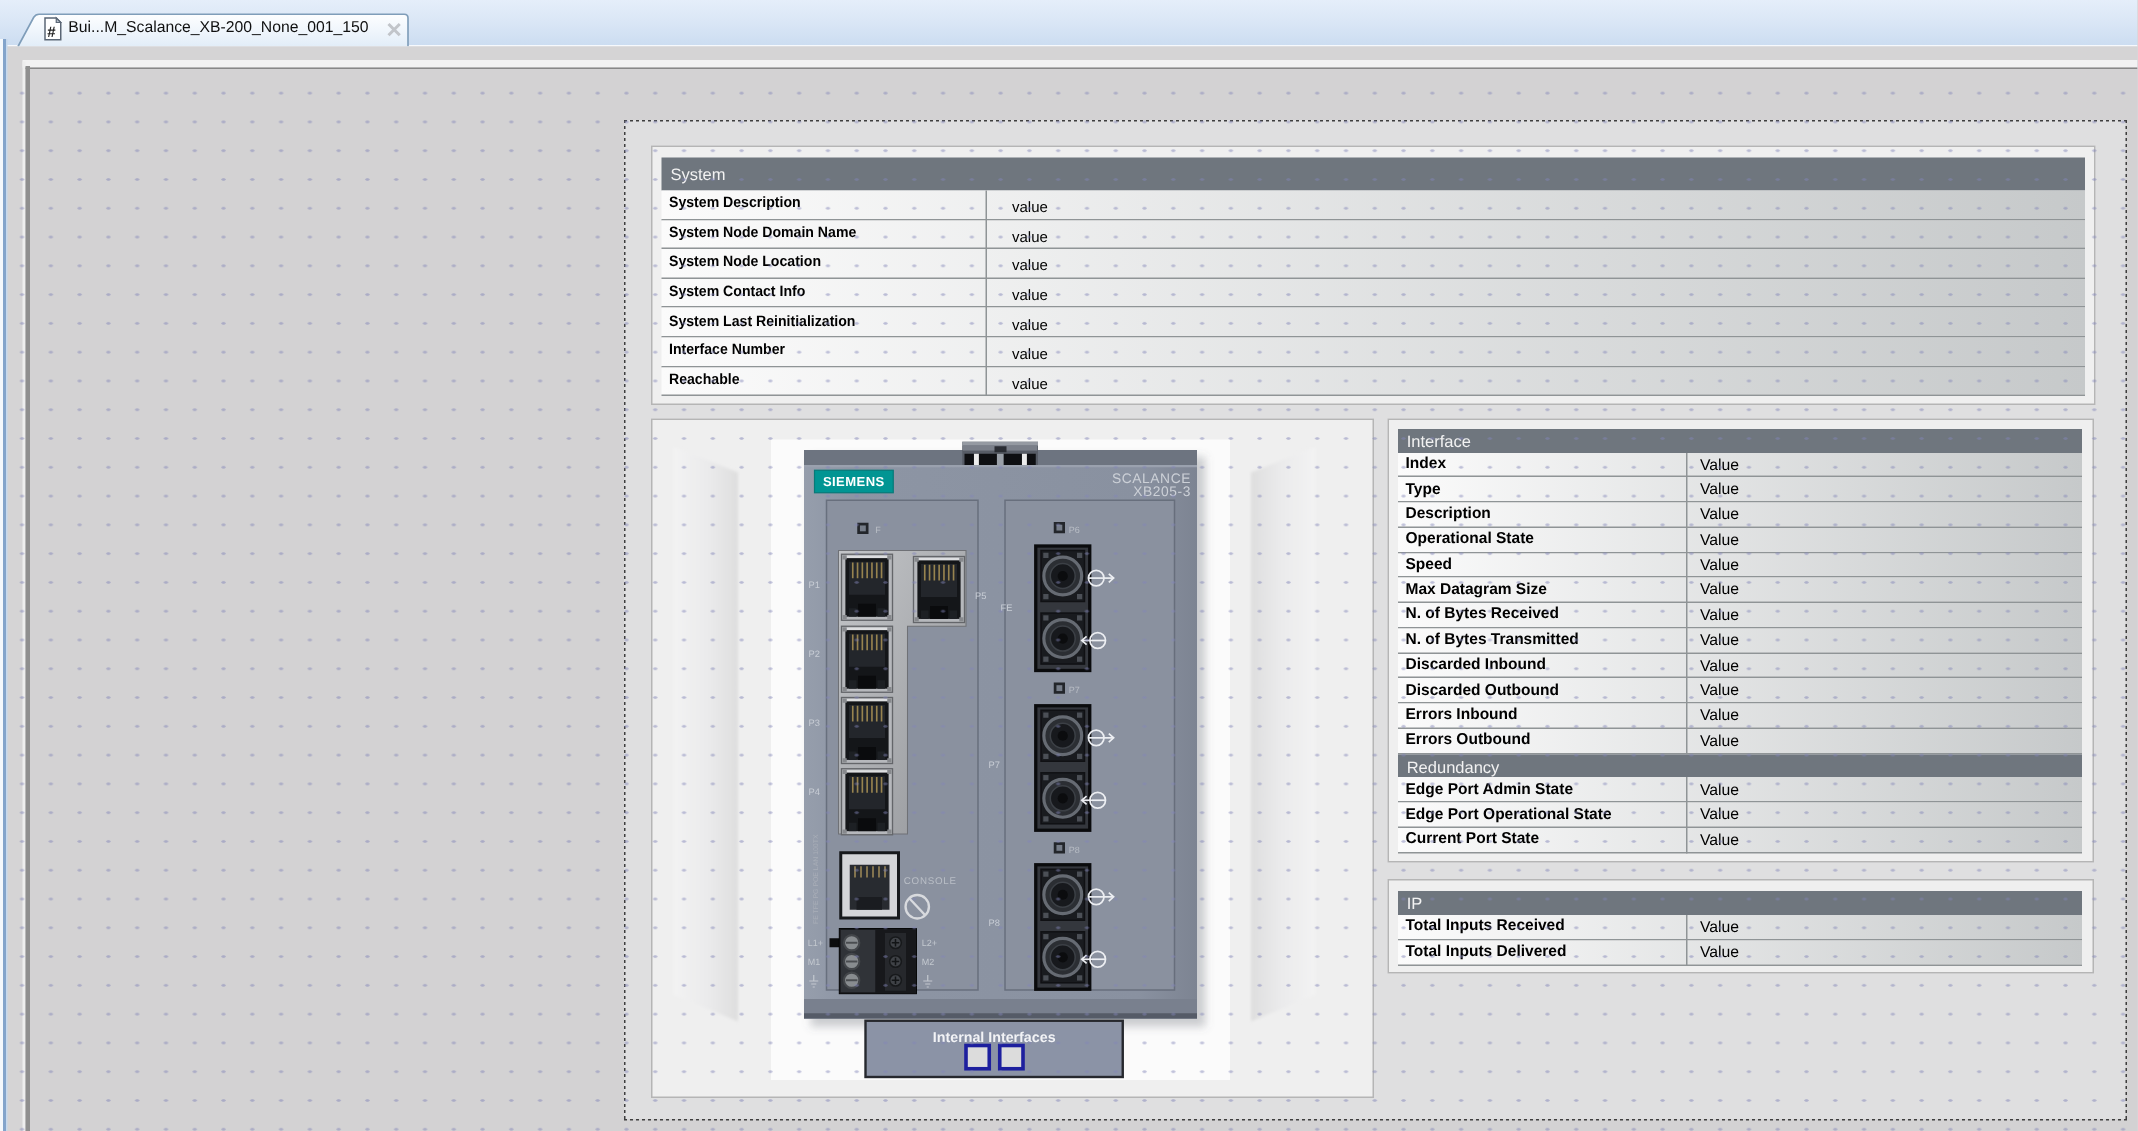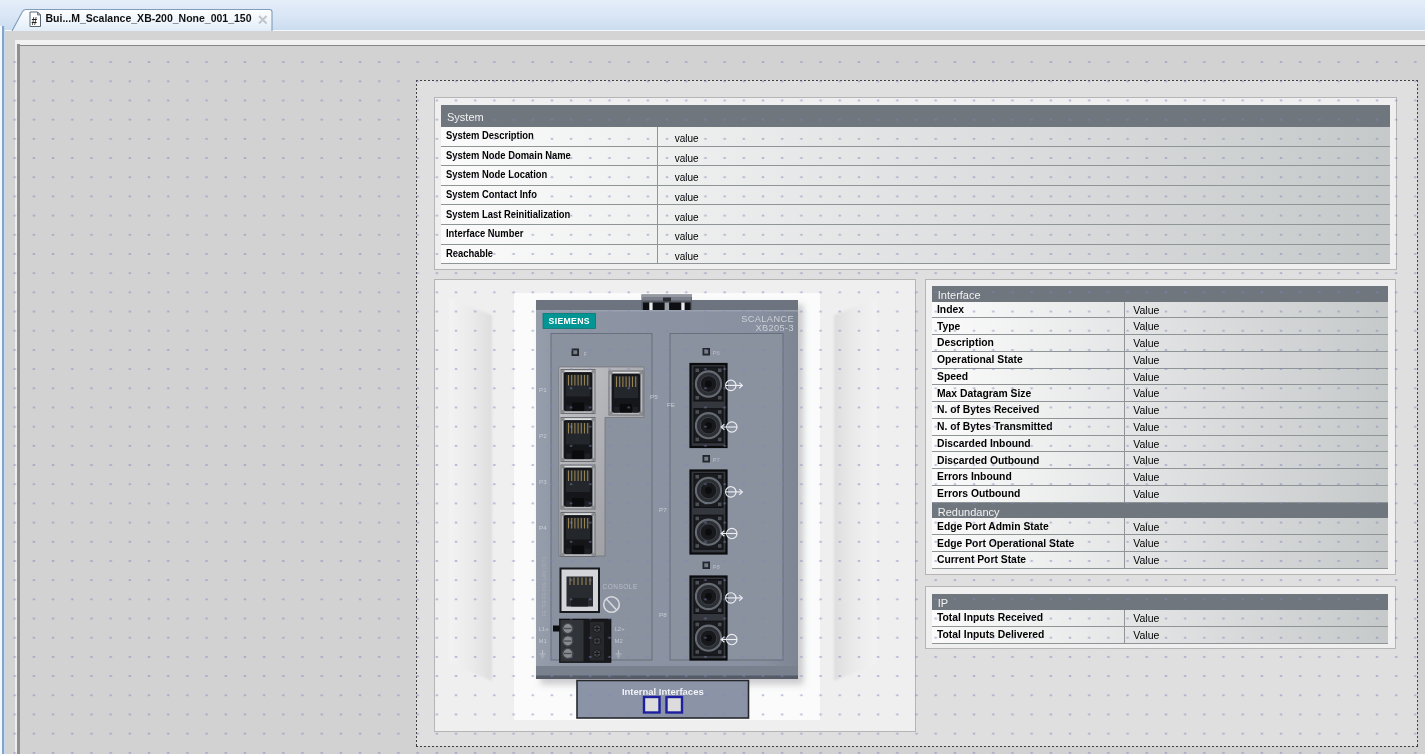--- a/index.html
+++ b/index.html
@@ -3,21 +3,21 @@
 <meta charset="utf-8">
 <style>
   * { margin:0; padding:0; box-sizing:border-box; }
   html,body { width:1425px; height:754px; overflow:hidden; background:#d5d4d5;
     font-family:"Liberation Sans", sans-serif; }
   #stage { position:relative; width:1425px; height:754px; }
 
   
   #tabbar { position:absolute; left:0; top:0; width:1425px; height:31px;
     background:linear-gradient(180deg,#e5eefa 0%,#dbe7f6 45%,#ccddf1 100%); border-bottom:1px solid #f6f9fd; }
-  #tabtext { position:absolute; left:45.5px; top:12px; font-size:10.5px; font-weight:bold; color:#101010; }
+  #tabtext { position:absolute; left:45.5px; top:12px; font-size:10.5px; font-weight:normal; color:#101010; }
   #tabclose { position:absolute; left:256px; top:13px; width:14px; height:14px; }
 
   
   #frame { position:absolute; left:0; top:31px; width:1425px; height:723px; background:#d5d4d5; }
   #wleftwhite { position:absolute; left:0; top:26px; width:2px; height:728px; background:#f4f8fc; }
   #wleftblue { position:absolute; left:2px; top:26px; width:1.5px; height:728px; background:#83a4cb; }
   #wleftlite { position:absolute; left:3.5px; top:26px; width:1.5px; height:728px; background:#c6d8ec; }
   #cv-hl-t { position:absolute; left:15px; top:39.5px; width:1410px; height:5px; background:#f2f2f2; }
   #cv-hl-l { position:absolute; left:15px; top:41px; width:2px; height:713px; background:#eeeeee; }
   #cv-bd-t { position:absolute; left:17px; top:44.5px; width:1408px; height:1.8px; background:#878787; }

